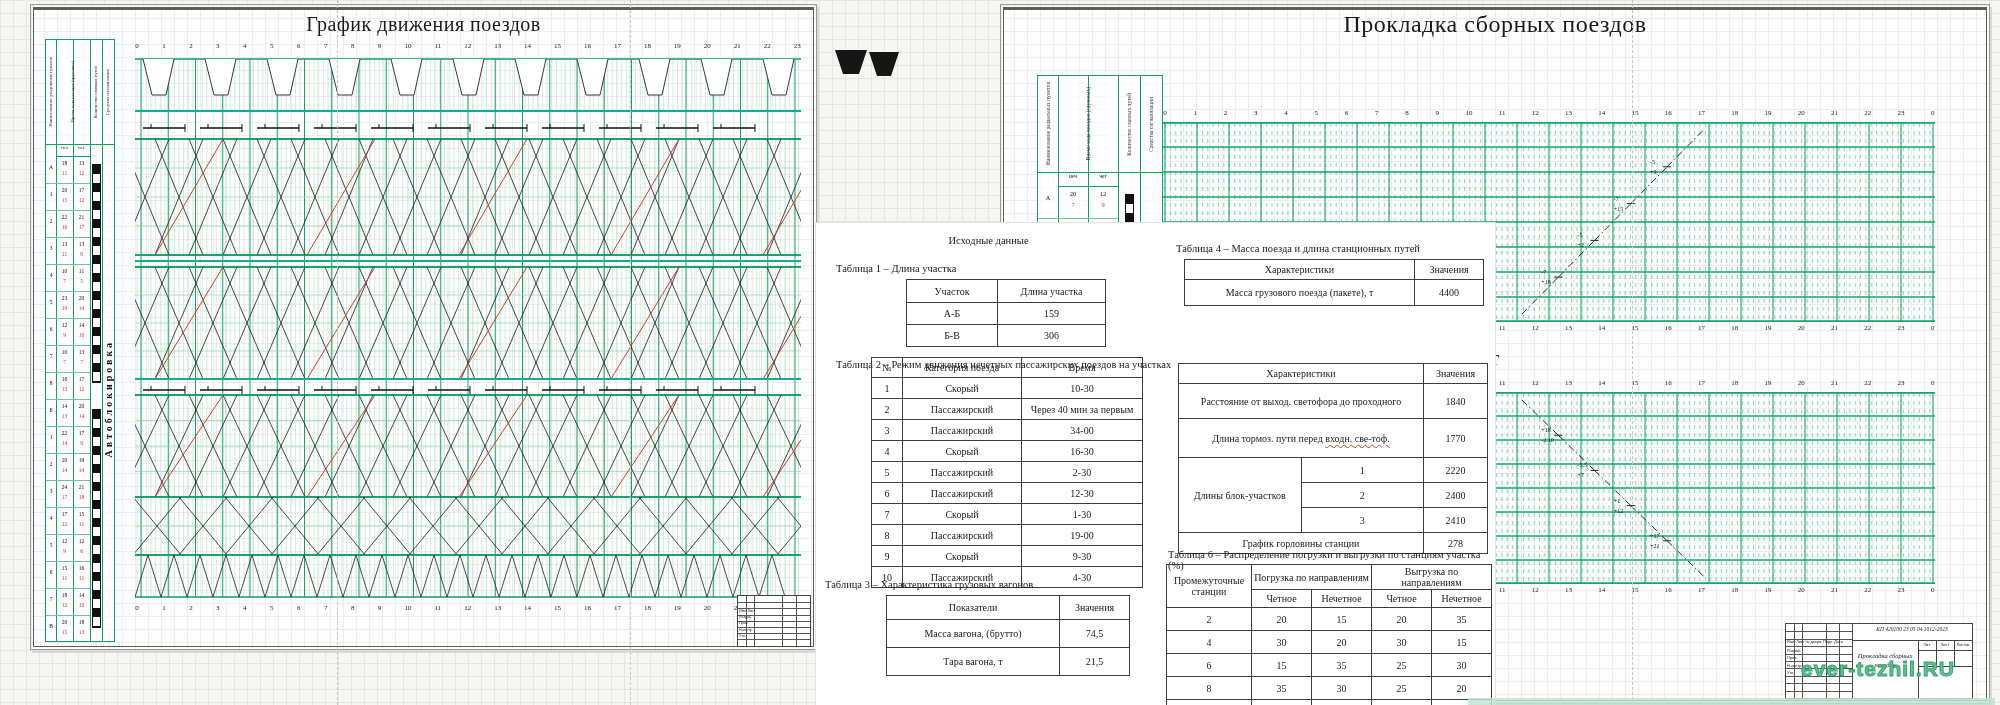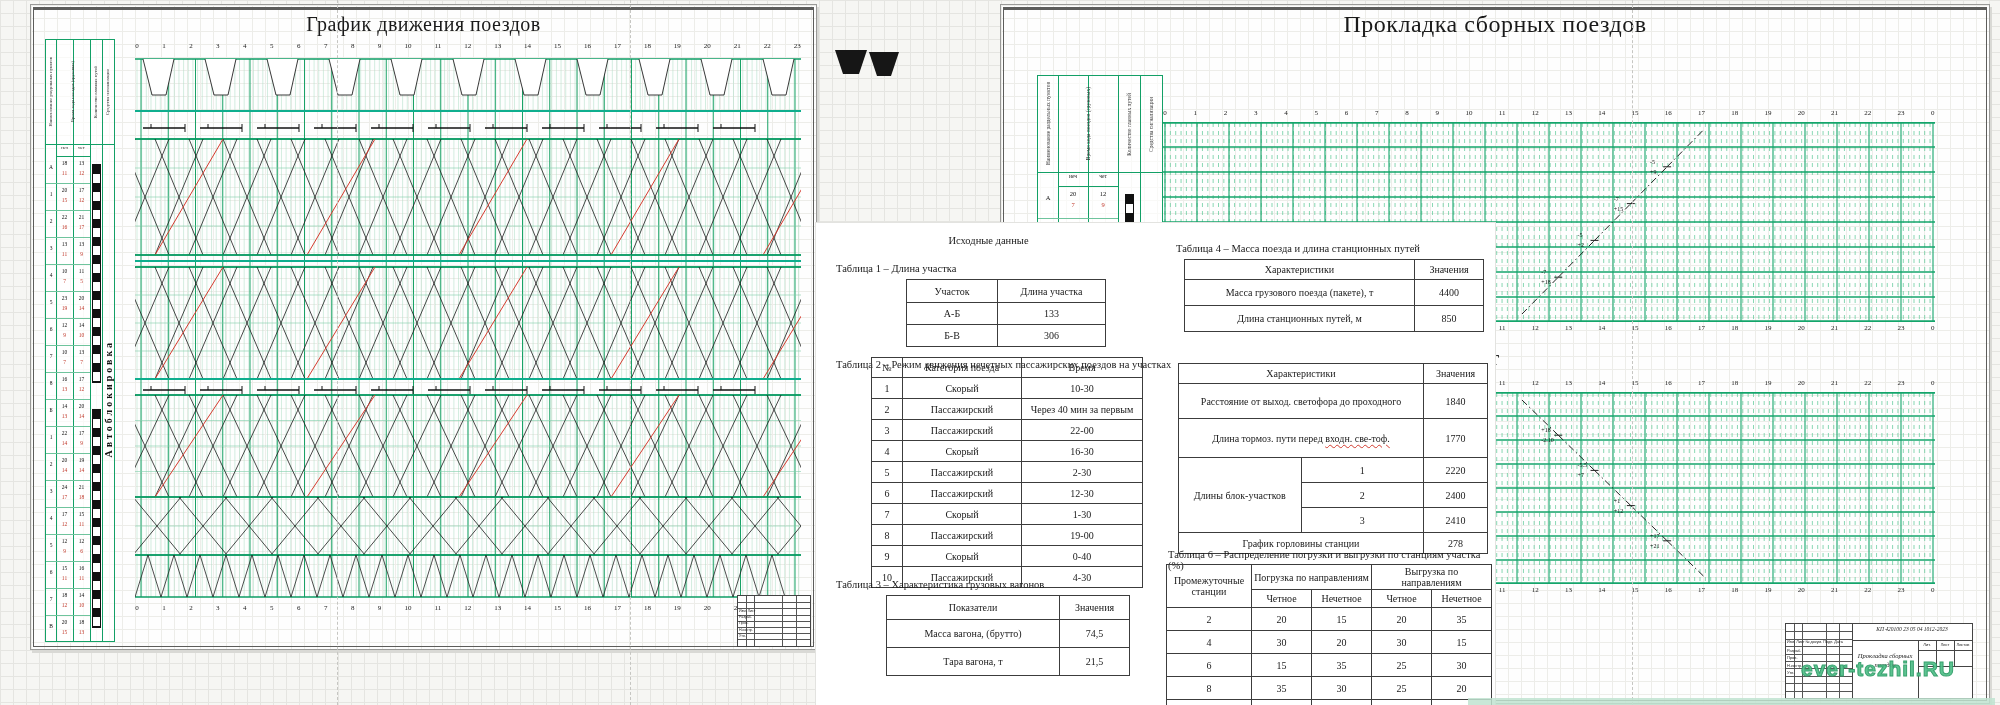--- a/index.html
+++ b/index.html
@@ -2125,21 +2125,21 @@
     <table class="t t1" style="left:90px;top:56px;width:200px">
       <thead>
           <tr>
         <th style="width:86px">Участок</th>
         <th>Длина участка</th>
       </tr>
         </thead>
       <tbody>
           <tr>
             <td>А-Б</td>
-            <td>133</td>
+            <td>159</td>
           </tr>
           <tr>
             <td>Б-В</td>
             <td>306</td>
           </tr>
         </tbody>
     </table>
 
     <div class="caption" style="left:20px;top:136px">Таблица 2 – Режим движения нечетных пассажирских поездов на участках</div>
     <table class="t t2" style="left:55px;top:134px;width:272px">
@@ -2157,21 +2157,21 @@
             <td>10-30</td>
           </tr>
           <tr>
             <td>2</td>
             <td>Пассажирский</td>
             <td>Через 40 мин за первым</td>
           </tr>
           <tr>
             <td>3</td>
             <td>Пассажирский</td>
-            <td>22-00</td>
+            <td>34-00</td>
           </tr>
           <tr>
             <td>4</td>
             <td>Скорый</td>
             <td>16-30</td>
           </tr>
           <tr>
             <td>5</td>
             <td>Пассажирский</td>
             <td>2-30</td>
@@ -2187,31 +2187,31 @@
             <td>1-30</td>
           </tr>
           <tr>
             <td>8</td>
             <td>Пассажирский</td>
             <td>19-00</td>
           </tr>
           <tr>
             <td>9</td>
             <td>Скорый</td>
-            <td>0-40</td>
+            <td>9-30</td>
           </tr>
           <tr>
             <td>10</td>
             <td>Пассажирский</td>
             <td>4-30</td>
           </tr>
         </tbody>
     </table>
 
-    <div class="caption" style="left:20px;top:356px">Таблица 3 – Характеристика грузовых вагонов</div>
+    <div class="caption" style="left:9px;top:356px">Таблица 3 – Характеристика грузовых вагонов</div>
     <table class="t t3" style="left:70px;top:372px;width:244px">
       <thead>
           <tr>
         <th style="width:168px">Показатели</th>
         <th>Значения</th>
       </tr>
         </thead>
       <tbody>
           <tr>
             <td>Масса вагона, (брутто)</td>
@@ -2229,24 +2229,20 @@
       <thead>
           <tr>
         <th style="width:225px">Характеристики</th>
         <th>Значения</th>
       </tr>
         </thead>
       <tbody>
           <tr>
             <td>Масса грузового поезда (пакете), т</td>
             <td>4400</td>
-          </tr>
-          <tr>
-            <td>Длина станционных путей, м</td>
-            <td>850</td>
           </tr>
         </tbody>
     </table>
 
     <table class="t t5" style="left:362px;top:140px;width:310px">
       <thead>
           <tr>
         <th colspan="2" style="width:240px">Характеристики</th>
         <th>Значения</th>
       </tr>

